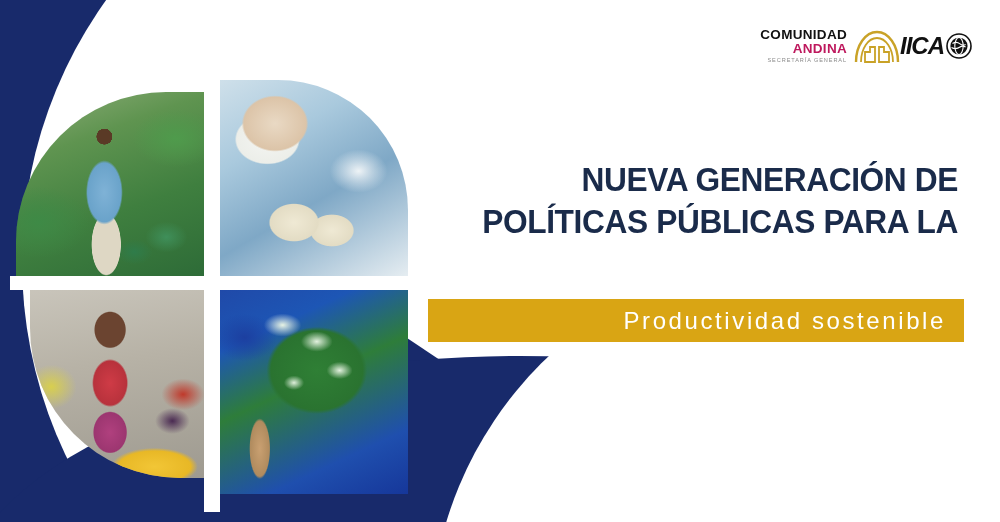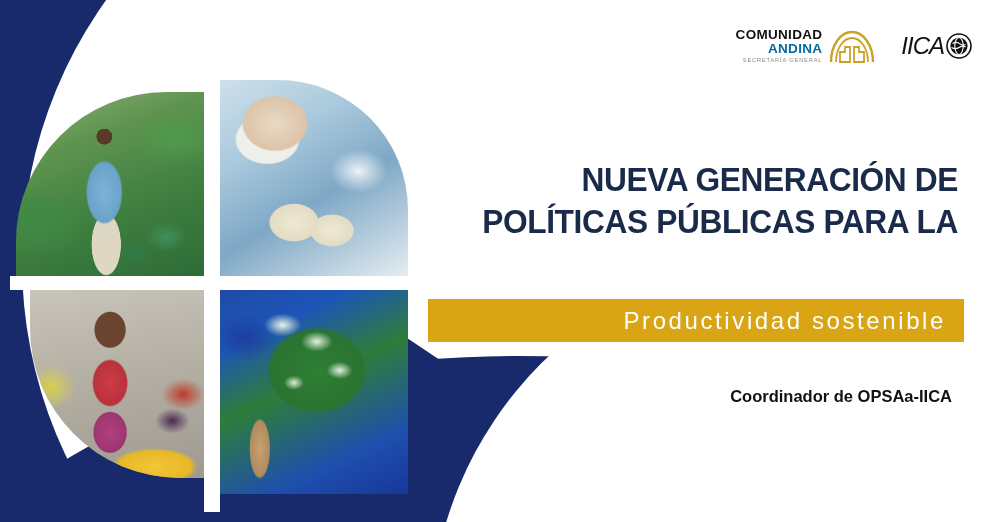--- a/index.html
+++ b/index.html
@@ -139,36 +139,36 @@
 
   
   .gutter { position:absolute; background:#ffffff; }
   .gutter-v { left: 204px; top: 72px; width: 16px; height: 440px; }
   .gutter-h { left: 10px; top: 276px; width: 404px; height: 14px; }
 
   
   .logo-bar {
     position: absolute;
     right: 28px; top: 28px;
-    display: flex; align-items: center; gap: 26px;
+    display: flex; align-items: center; 
   }
   .logo-can { display:flex; align-items:center; gap:7px; }
   .logo-can-text { text-align:right; line-height:1.0; }
   .logo-can-l1 {
     font-size: 13.5px; font-weight: bold; letter-spacing: .3px; color: #111111;
   }
   .logo-can-l2 {
-    font-size: 13.5px; font-weight: bold; letter-spacing: .3px; color: #0369a1;
+    font-size: 13.5px; font-weight: bold; letter-spacing: .3px; color: #be185d;
   }
   .logo-can-l3 {
     font-size: 5.6px; letter-spacing: .9px; color: #8a8a8a; margin-top: 2.5px;
   }
   .logo-iica { display:flex; align-items:center; gap: 2px; }
   .logo-iica-text {
-    font-size: 24px; font-weight: normal; font-style: italic;
+    font-size: 24px; font-weight: bold; font-style: italic;
     letter-spacing: -1px; color: #111111;
   }
 
   
   .event-line {
     position: absolute;
     left: 336px; top: 82px; width: 630px;
     text-align: center;
     font-size: 10.6px;
     color: #2a2a2a;
@@ -290,16 +290,15 @@
   <div class="title-block">
     <div class="title-main">NUEVA GENERACIÓN DE</div>
     <div class="title-main">POLÍTICAS PÚBLICAS PARA LA</div>
   </div>
 
   <div class="gold-band">
     <span class="gold-band-text">Productividad sostenible</span>
   </div>
 
   <div class="author-block">
-    <div class="author-role">Coordinador de OPSAa-IICA</div>
   </div>
 
 </div>
 
 </body></html>

